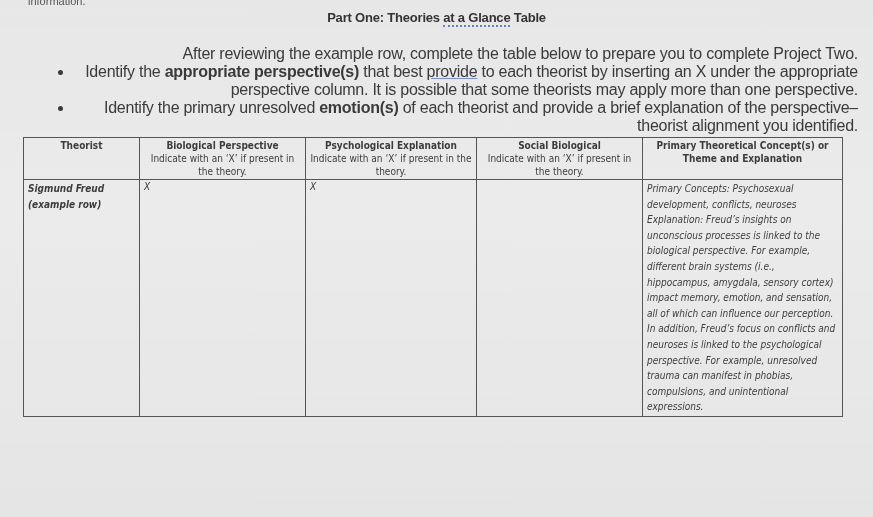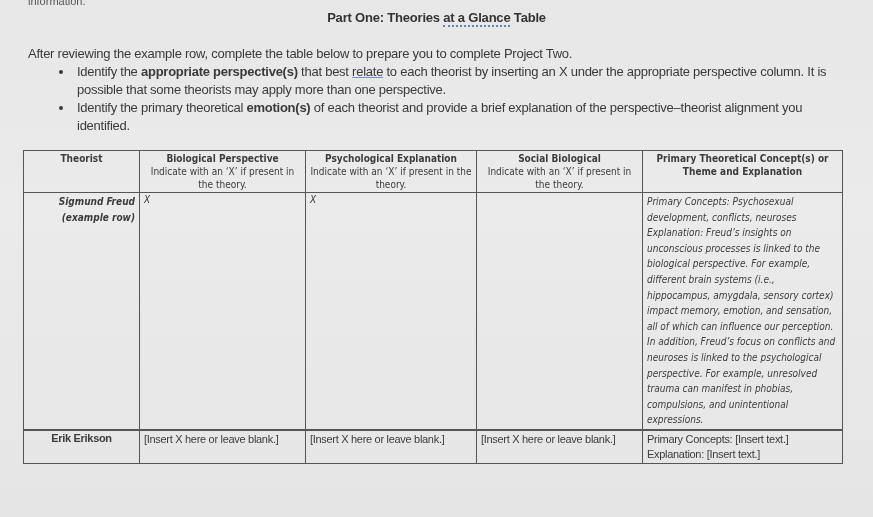--- a/index.html
+++ b/index.html
@@ -15,41 +15,41 @@
       font-size: 11px; color: #555;
     }
     .title {
       position: absolute; left: 0; width: 873px; top: 10px;
       text-align: center; font-size: 13px; font-weight: bold; color: #333;
       letter-spacing: -0.2px;
     }
     .title .dotted { border-bottom: 2px dotted #6a7fc4; }
     .intro {
       position: absolute; left: 28px; top: 45px; width: 830px;
-      font-size: 13px; line-height: 18px; letter-spacing: -0.25px;
+      font-size: 16px; line-height: 18px; letter-spacing: -0.25px; text-align: right;
     }
     .intro ul { margin: 0; padding-left: 46px; }
     .intro li { padding-left: 3px; }
     .intro b { font-weight: bold; }
     .relate { text-decoration: underline; text-decoration-color: #7a8fd0; }
     table.theories {
-      position: absolute; left: 23px; top: 150px; width: 819px;
+      position: absolute; left: 23px; top: 137px; width: 819px;
       border-collapse: collapse;
       font-family: "DejaVu Sans Condensed", "DejaVu Sans", sans-serif;
       font-size: 10px; color: #3c3c3c;
       table-layout: fixed;
     }
     table.theories td, table.theories th {
       border: 1.2px solid #555;
       vertical-align: top;
       padding: 1px 4px;
     }
     th { font-weight: normal; text-align: center; line-height: 13px; }
     th .head { font-weight: bold; }
-    .freud-name { font-style: italic; text-align: right; font-weight: bold; line-height: 16px; padding-top: 3px; }
+    .freud-name { font-style: italic; text-align: left; font-weight: bold; line-height: 16px; padding-top: 3px; }
     .mark { font-style: italic; padding-top: 4px; }
     .explain { font-style: italic; line-height: 15.6px; font-size: 10px; padding-top: 2px; padding-bottom: 0; margin-top: 13px; }
     .placeholder {
       font-family: "Liberation Sans Narrow", "Liberation Sans", sans-serif;
       font-size: 11px; letter-spacing: -0.3px; line-height: 15px; padding-top: 2px;
     }
     .rowname {
       font-family: "Liberation Sans Narrow", "Liberation Sans", sans-serif;
       font-size: 11px; font-weight: bold; letter-spacing: -0.3px; text-align: center; padding-top: 3px;
     }
@@ -61,24 +61,24 @@
 <div class="top-frag">information.</div>
 
 <div class="title">
   <span>Part One: Theories </span><span class="dotted">at a Glance</span><span> Table</span>
 </div>
 
 <div class="intro">
   <div>After reviewing the example row, complete the table below to prepare you to complete Project Two.</div>
   <ul>
     <li>
-      <span>Identify the </span><b>appropriate perspective(s)</b><span> that best </span><span class="relate">relate</span><span> to each theorist by inserting an X under the appropriate perspective column. It is possible that some theorists may apply more than one perspective.</span>
+      <span>Identify the </span><b>appropriate perspective(s)</b><span> that best </span><span class="relate">provide</span><span> to each theorist by inserting an X under the appropriate perspective column. It is possible that some theorists may apply more than one perspective.</span>
     </li>
     <li>
-      <span>Identify the primary theoretical </span><b>emotion(s)</b><span> of each theorist and provide a brief explanation of the perspective–theorist alignment you identified.</span>
+      <span>Identify the primary unresolved </span><b>emotion(s)</b><span> of each theorist and provide a brief explanation of the perspective–theorist alignment you identified.</span>
     </li>
   </ul>
 </div>
 
 <table class="theories">
   <colgroup>
     <col style="width:116px">
     <col style="width:166px">
     <col style="width:171px">
     <col style="width:166px">
@@ -110,24 +110,14 @@
     <tr>
       <td class="freud-name">Sigmund Freud (example row)</td>
       <td class="mark">X</td>
       <td class="mark">X</td>
       <td class="mark"></td>
       <td class="explain">
         <div>Primary Concepts: Psychosexual development, conflicts, neuroses</div>
         <div>Explanation: Freud’s insights on unconscious processes is linked to the biological perspective. For example, different brain systems (i.e., hippocampus, amygdala, sensory cortex) impact memory, emotion, and sensation, all of which can influence our perception. In addition, Freud’s focus on conflicts and neuroses is linked to the psychological perspective. For example, unresolved trauma can manifest in phobias, compulsions, and unintentional expressions.</div>
       </td>
     </tr>
-    <tr class="thick-top">
-      <td class="rowname">Erik Erikson</td>
-      <td class="placeholder">[Insert X here or leave blank.]</td>
-      <td class="placeholder">[Insert X here or leave blank.]</td>
-      <td class="placeholder">[Insert X here or leave blank.]</td>
-      <td class="placeholder">
-        <div>Primary Concepts: [Insert text.]</div>
-        <div>Explanation: [Insert text.]</div>
-      </td>
-    </tr>
   </tbody>
 </table>
 
 </body></html>

